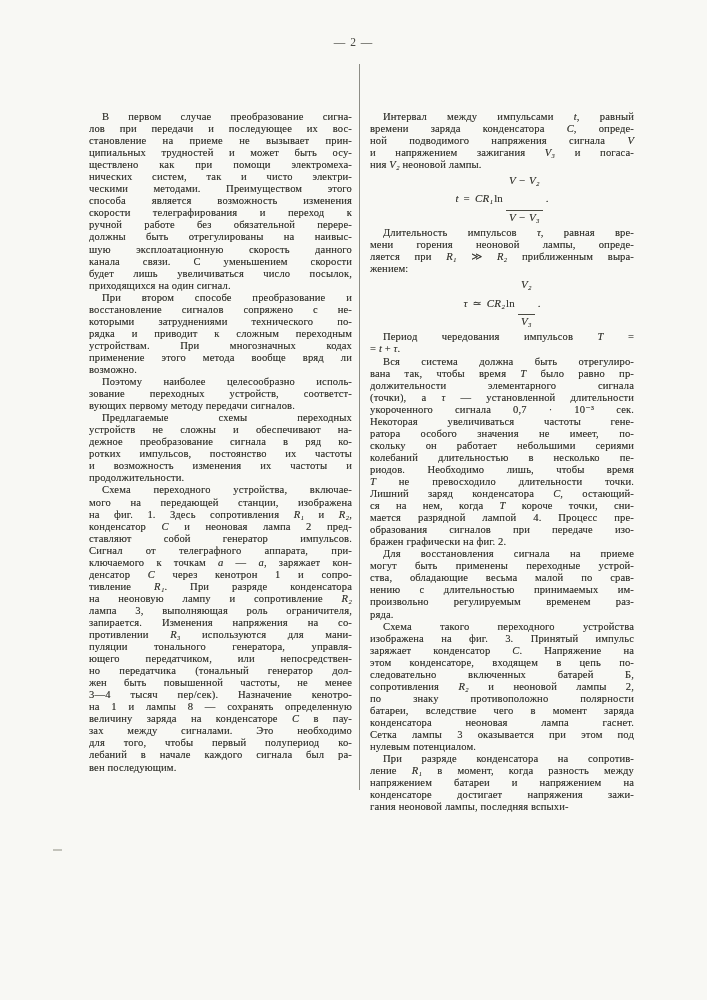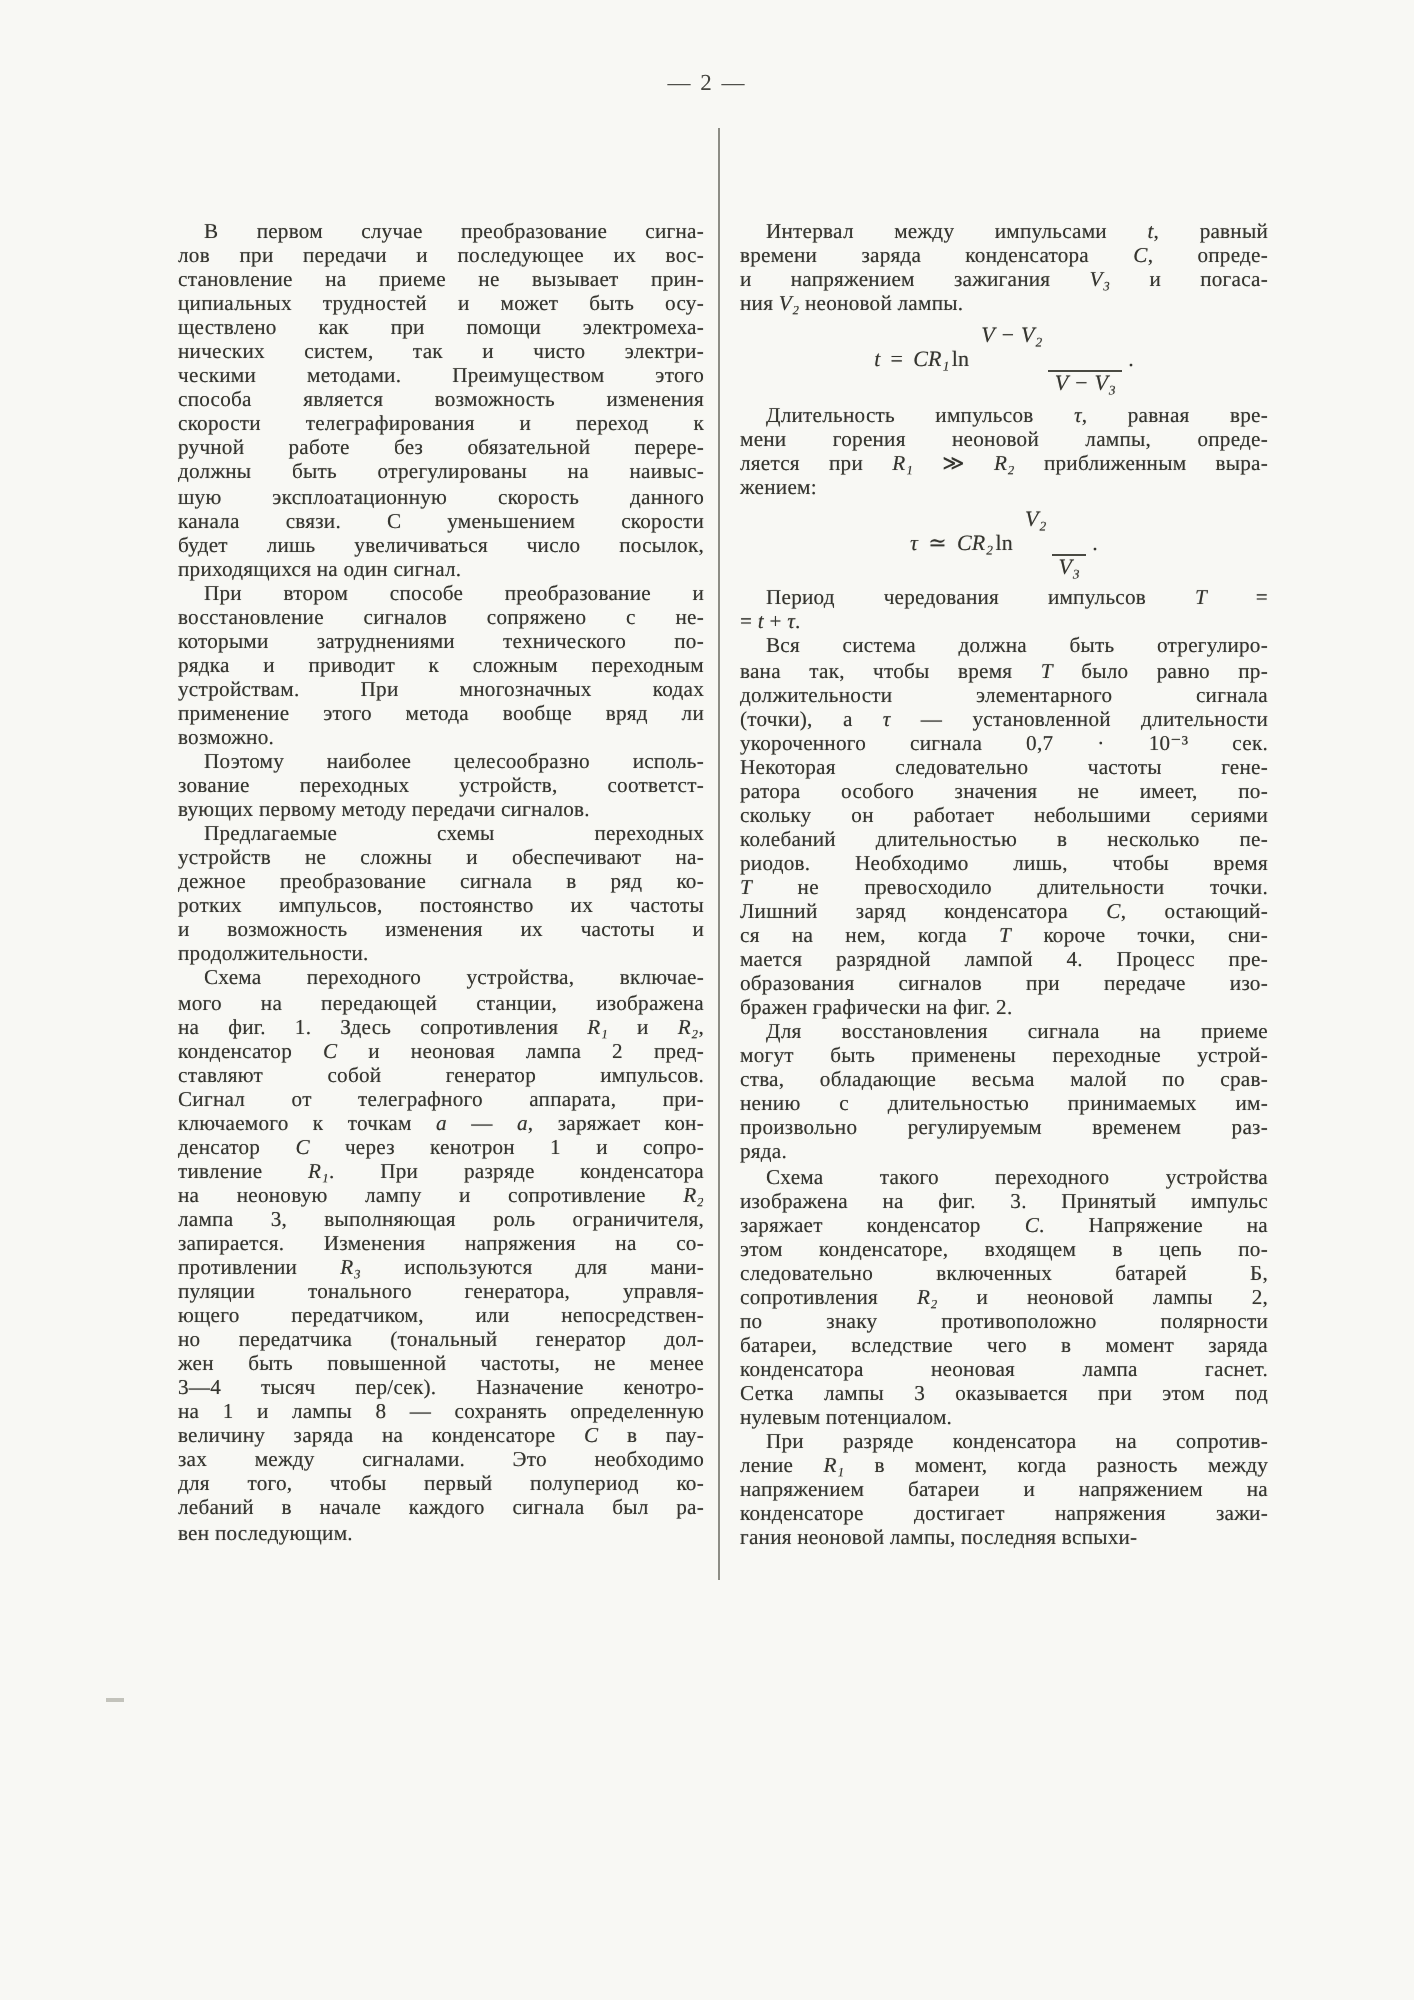--- a/index.html
+++ b/index.html
@@ -36,21 +36,21 @@
   .ln i{font-style:italic;}
   .formula{
     display:flex;justify-content:center;align-items:center;
     font-size:11px;line-height:11.5px;margin:4px 0;
     text-shadow:0 0 0.4px rgba(53,53,47,0.5);
   }
   .fv{font-style:italic;}
   .frel{margin:0 5px;font-style:normal;}
   .ffn{margin:0 2px 0 1px;font-style:normal;}
   .fpost{margin-left:2px;font-style:normal;}
-  .frac{display:inline-flex;flex-direction:row;text-align:center;margin:0 1px;}
+  .frac{display:inline-flex;flex-direction:column;text-align:center;margin:0 1px;}
   .frac .num{padding:0 3px 1px;}
   .frac .den{padding:1px 3px 0;border-top:1px solid #4a4a42;margin-top:22px;}
   .artifact{
     position:absolute;left:53px;top:849px;width:9px;height:1.5px;
     background:#c3c3bb;
   }
 </style>
 </head>
 <body>
 
@@ -121,20 +121,21 @@
         <div class="ln">зах между сигналами. Это необходимо</div>
         <div class="ln">для того, чтобы первый полупериод ко-</div>
         <div class="ln">лебаний в начале каждого сигнала был ра-</div>
         <div class="ln last">вен последующим.</div>
       </div>
     </div>
   <div class="col col-right" id="col-right">
       <div class="para ind">
         <div class="ln">Интервал между импульсами <i>t</i>, равный</div>
         <div class="ln">времени заряда конденсатора <i>C</i>, опреде-</div>
+        <div class="ln">ной подводимого напряжения сигнала <i>V</i></div>
         <div class="ln">и напряжением зажигания <i>V₃</i> и погаса-</div>
         <div class="ln last">ния <i>V₂</i> неоновой лампы.</div>
       </div>
       <div class="formula">
         <span class="fv">t</span>
         <span class="frel">=</span>
         <span class="fv">CR₁</span>
         <span class="ffn">ln</span>
         <span class="frac">
           <span class="num fv">V − V₂</span>
@@ -162,21 +163,21 @@
       <div class="para ind">
         <div class="ln">Период чередования импульсов <i>T</i> =</div>
         <div class="ln last">= <i>t</i> + <i>τ</i>.</div>
       </div>
       <div class="para ind">
         <div class="ln">Вся система должна быть отрегулиро-</div>
         <div class="ln">вана так, чтобы время <i>T</i> было равно пр-</div>
         <div class="ln">должительности элементарного сигнала</div>
         <div class="ln">(точки), а <i>τ</i> — установленной длительности</div>
         <div class="ln">укороченного сигнала 0,7 · 10⁻³ сек.</div>
-        <div class="ln">Некоторая следовательно частоты гене-</div>
+        <div class="ln">Некоторая увеличиваться частоты гене-</div>
         <div class="ln">ратора особого значения не имеет, по-</div>
         <div class="ln">скольку он работает небольшими сериями</div>
         <div class="ln">колебаний длительностью в несколько пе-</div>
         <div class="ln">риодов. Необходимо лишь, чтобы время</div>
         <div class="ln"><i>T</i> не превосходило длительности точки.</div>
         <div class="ln">Лишний заряд конденсатора <i>C</i>, остающий-</div>
         <div class="ln">ся на нем, когда <i>T</i> короче точки, сни-</div>
         <div class="ln">мается разрядной лампой 4. Процесс пре-</div>
         <div class="ln">образования сигналов при передаче изо-</div>
         <div class="ln last">бражен графически на фиг. 2.</div>

